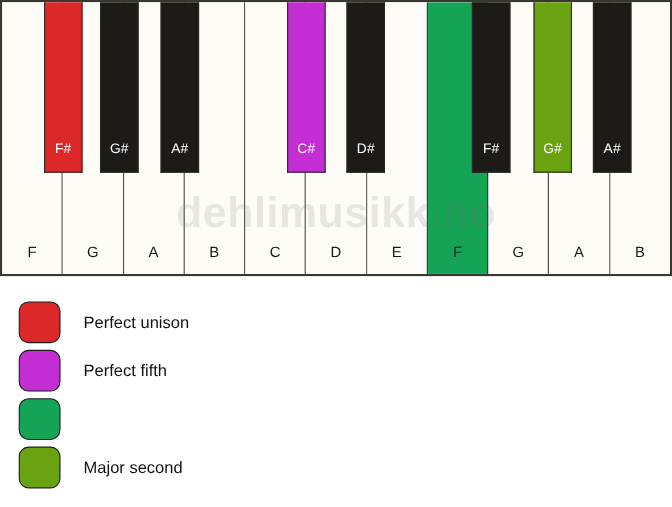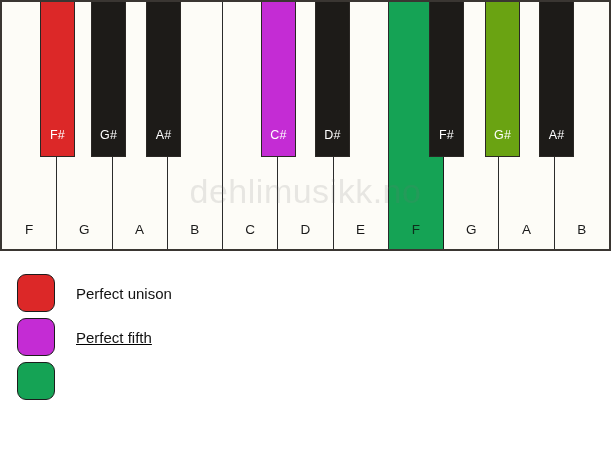--- a/index.html
+++ b/index.html
@@ -32,21 +32,21 @@
     position:absolute;left:0;right:0;bottom:12px;
     text-align:center;font-size:13.5px;color:#1a1a1a;
     letter-spacing:.2px;
   }
   .wkey.hl .wlabel{color:#0d2f1c;}
 
   
   #watermark{
     position:absolute;left:0;right:0;top:170px;
     text-align:center;
-    font-size:34px;font-weight:400;
+    font-size:39px;font-weight:700;
     color:rgba(120,120,120,0.16);
     letter-spacing:.5px;
     pointer-events:none;
     user-select:none;
     white-space:nowrap;
   }
 
   
   .black-keys{position:absolute;left:0;top:0;width:100%;height:100%;}
   .bkey{
@@ -147,22 +147,26 @@
         </div>
       </div>
 
   </div>
 
   <div id="legend">
       <div class="legend-row" style="top: 23px;">
         <span class="swatch" style="background: rgb(220, 40, 40);"></span>
         <span class="legend-label">Perfect unison</span>
       </div>
-      <div class="legend-row" style="top: 67px; text-decoration: underline;">
+      <div class="legend-row" style="top: 67px;">
         <span class="swatch" style="background: rgb(196, 44, 212);"></span>
         <span class="legend-label">Perfect fifth</span>
       </div>
       <div class="legend-row" style="top: 111px;">
         <span class="swatch" style="background: rgb(21, 163, 85);"></span>
       </div>
+      <div class="legend-row" style="top: 155px;">
+        <span class="swatch" style="background: rgb(106, 163, 18);"></span>
+        <span class="legend-label">Major second</span>
+      </div>
     </div>
 
 </div>
 
 </body></html>

